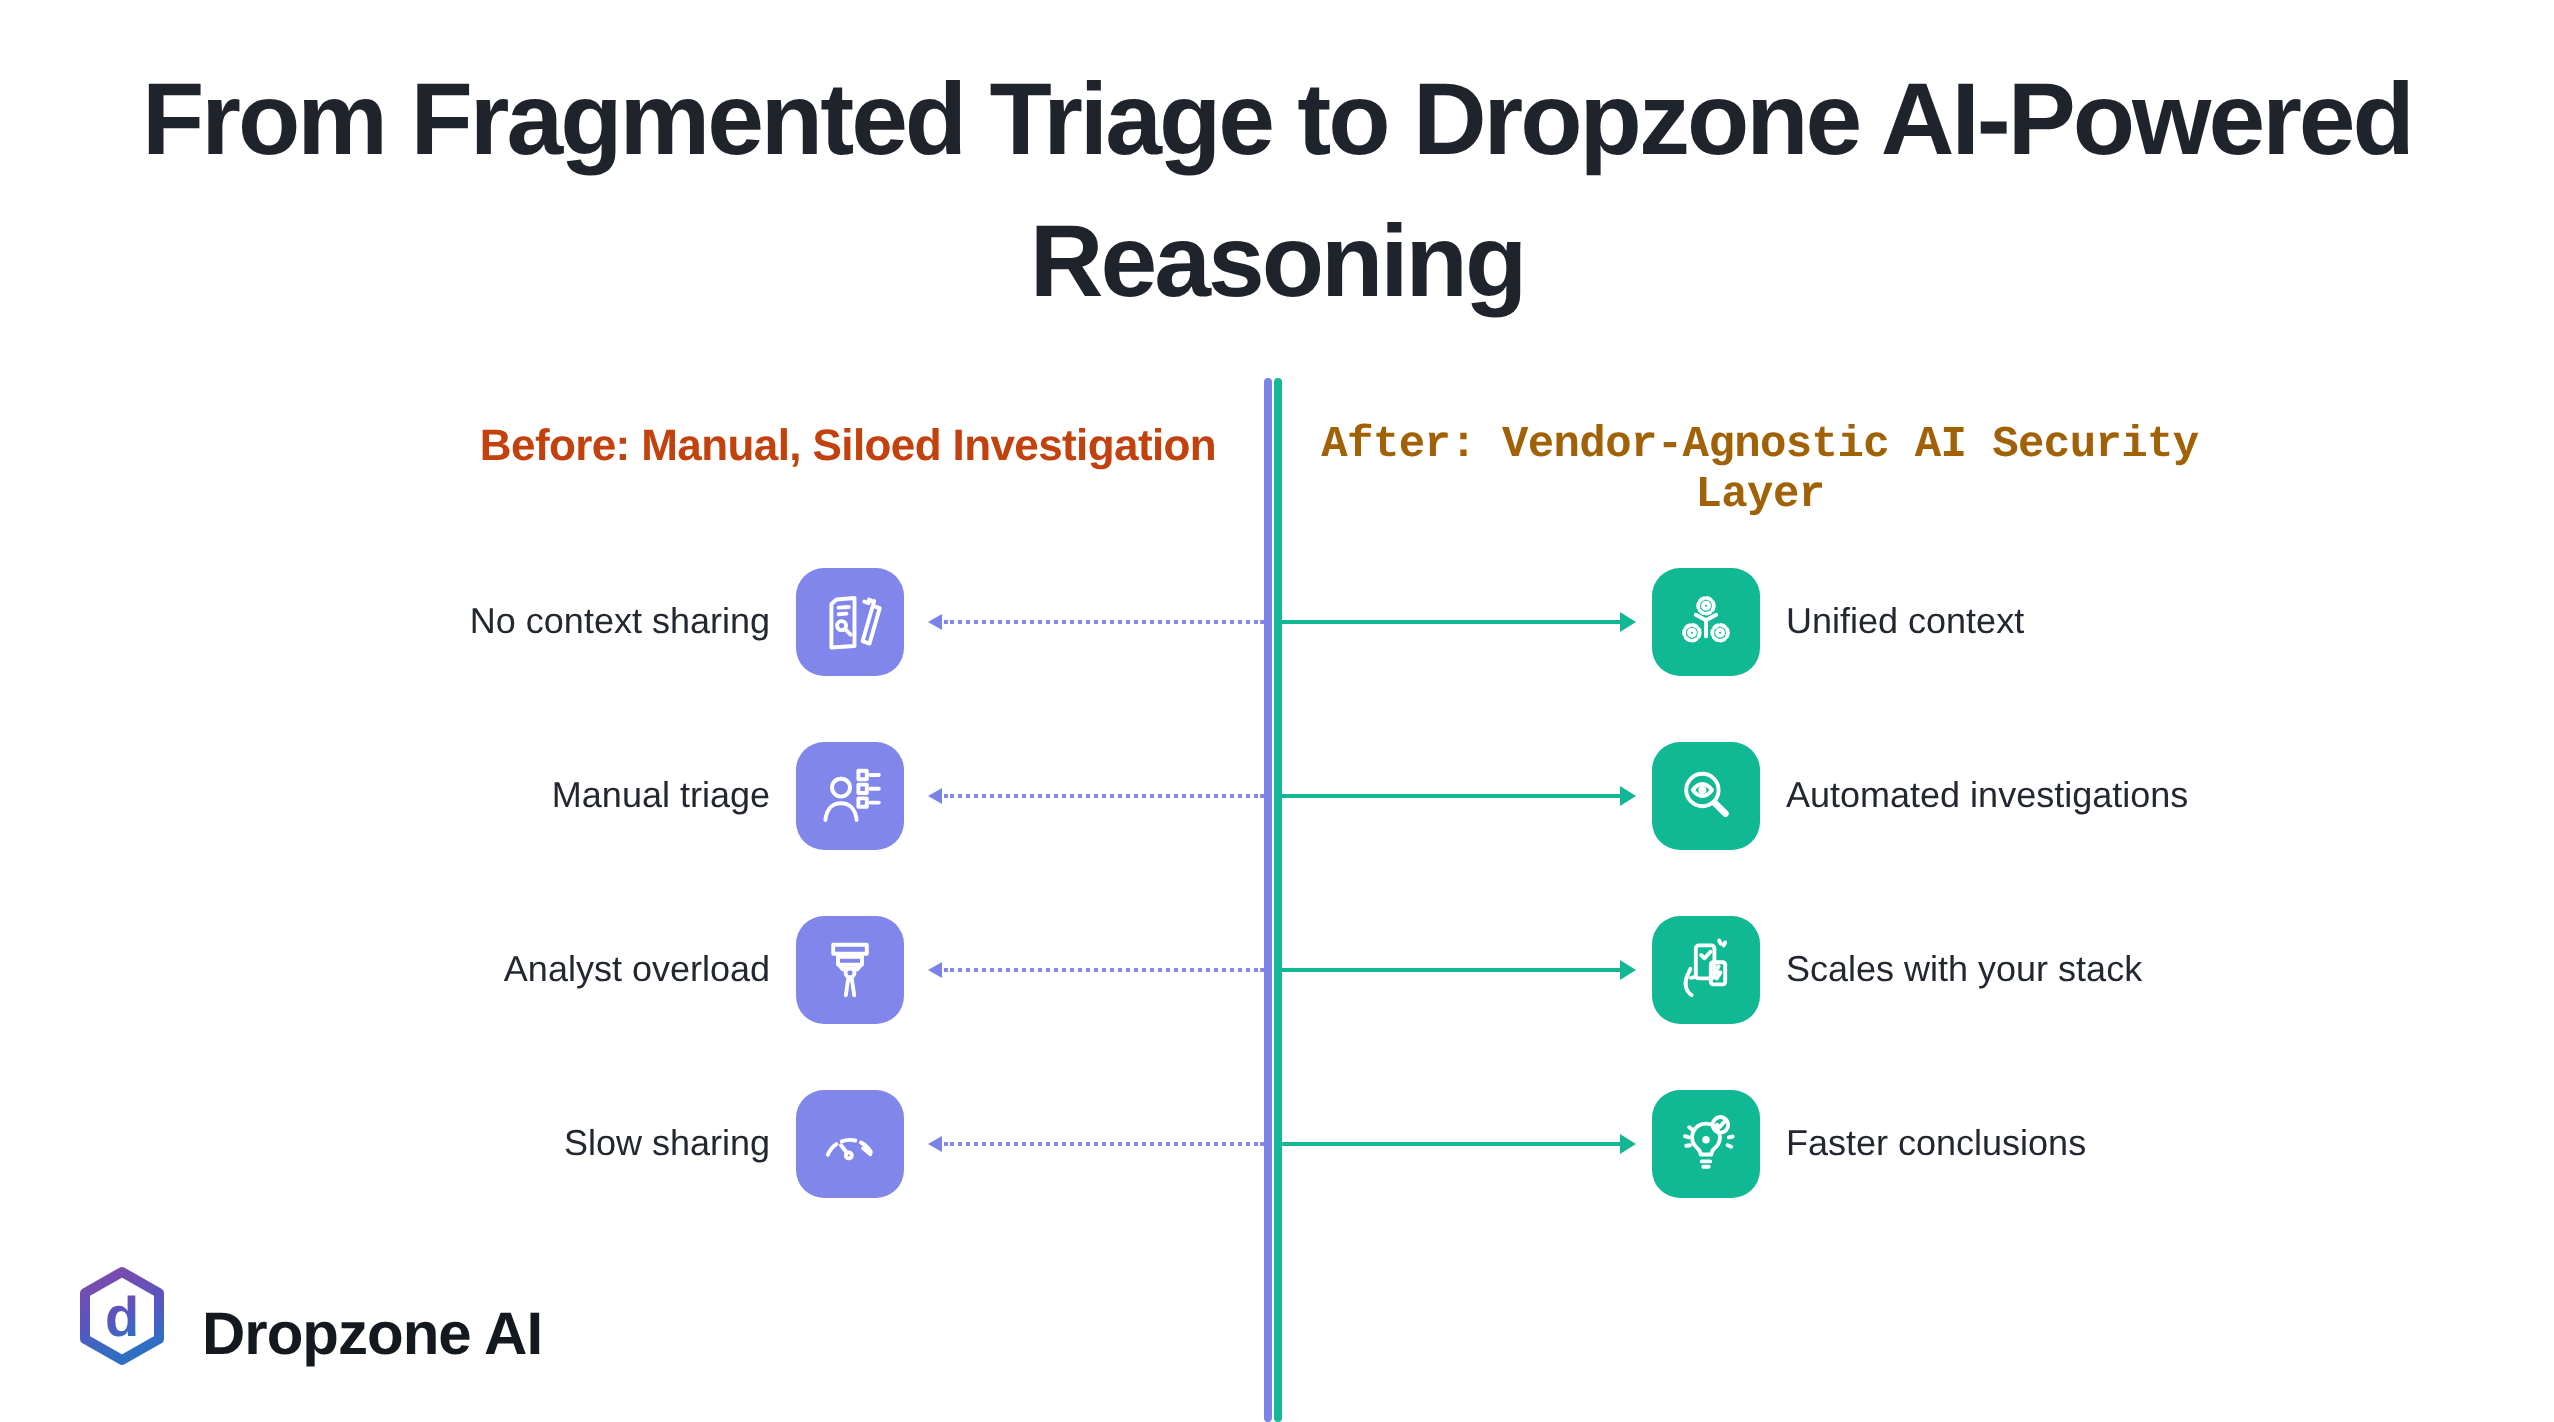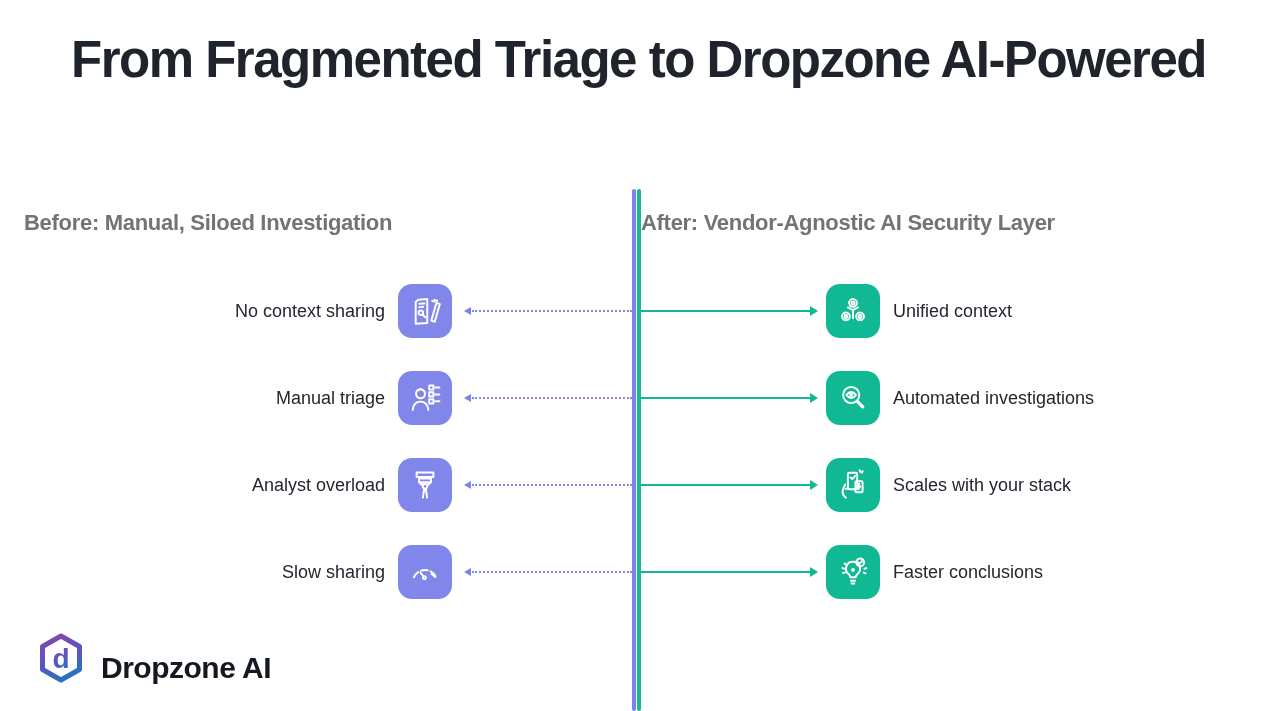--- a/index.html
+++ b/index.html
@@ -11,22 +11,22 @@
   .title{
     position:absolute;top:24px;left:0;width:100%;text-align:center;
     font-weight:700;color:#1f232b;font-size:51px;line-height:71px;letter-spacing:-1.5px;
   }
   .title div{white-space:nowrap;}
   
   .divider-purple{position:absolute;left:632px;top:189px;width:4px;height:522px;background:#7b85e9;border-radius:2px;}
   .divider-teal{position:absolute;left:637px;top:189px;width:4px;height:522px;background:#15b997;border-radius:2px;}
   
   .col-header{position:absolute;top:210px;font-size:22px;font-weight:700;letter-spacing:-0.3px;}
-  .col-header.before{left:24px;width:800px;color:#737373;}
-  .col-header.after{left:641px;width:478px;color:#737373;}
+  .col-header.before{left:24px;width:800px;text-align:center;color:#c2410c;}
+  .col-header.after{left:641px;width:478px;text-align:center;color:#a16207;font-family:Liberation Mono, monospace;}
   
   .row{position:absolute;left:0;width:100%;height:54px;}
   .row.r0{top:284px}.row.r1{top:371px}.row.r2{top:458px}.row.r3{top:545px}
   .left-label{
     position:absolute;right:892px;top:50%;transform:translateY(-50%);
     font-size:18px;color:#23272f;white-space:nowrap;
   }
   .right-label{
     position:absolute;left:893px;top:50%;transform:translateY(-50%);
     font-size:18px;color:#23272f;white-space:nowrap;
@@ -54,20 +54,21 @@
   .logo-text{font-size:30px;font-weight:700;color:#14181f;letter-spacing:-0.5px;margin-top:21px;}
   .icon-svg{stroke:#ffffff;fill:none;stroke-width:1.3;stroke-linecap:round;stroke-linejoin:round;}
 </style>
 </head>
 <body>
 
 <div class="canvas">
 
   <div class="title">
     <div>From Fragmented Triage to Dropzone AI-Powered</div>
+    <div>Reasoning</div>
   </div>
 
   <div class="divider-purple"></div>
   <div class="divider-teal"></div>
 
   <div class="col-header before">Before: Manual, Siloed Investigation</div>
   <div class="col-header after">After: Vendor-Agnostic AI Security Layer</div>
 
   <div class="row r1">
     <span class="left-label">Manual triage</span>

